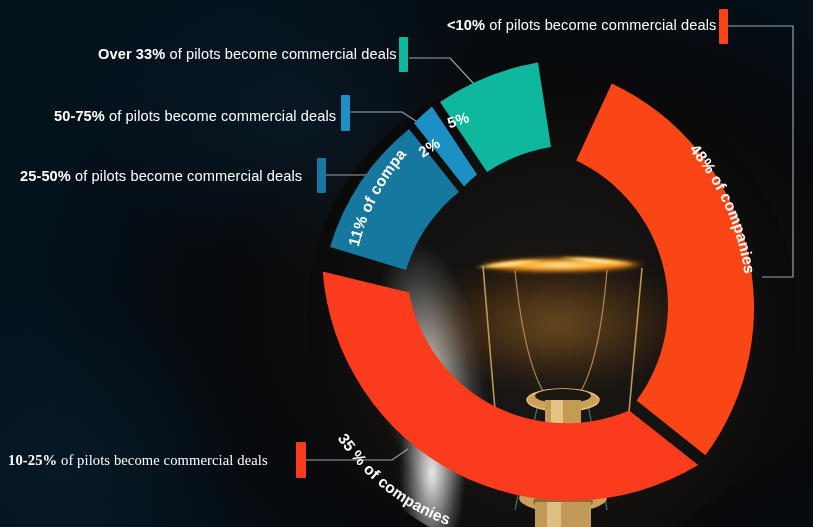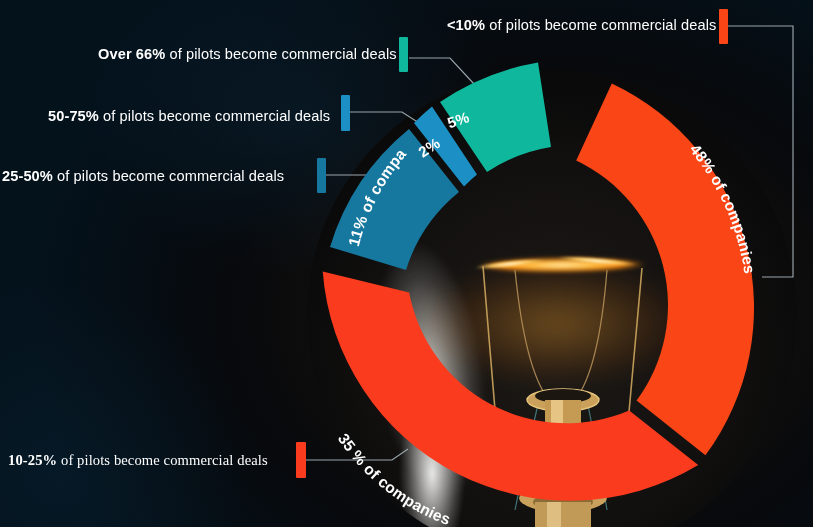--- a/index.html
+++ b/index.html
@@ -157,30 +157,30 @@
     <text class="seg-text sm" x="432" y="152" text-anchor="middle" transform="rotate(-33 432 152)">2%</text>
     <text class="seg-text sm" x="460" y="125" text-anchor="middle" transform="rotate(-18 460 125)">5%</text>
   </svg>
 
   <div class="label" style="left:447px;top:18px;text-align:center;">
     <b>&lt;10%</b><span class="reg"> of pilots become commercial deals</span>
   </div>
   <div class="swatch" style="left:719px;top:9px;width:9px;height:35px;background:#FA4616;"></div>
 
   <div class="label" style="left:98px;top:47px;">
-    <b>Over 66%</b><span class="reg"> of pilots become commercial deals</span>
+    <b>Over 33%</b><span class="reg"> of pilots become commercial deals</span>
   </div>
   <div class="swatch" style="left:399px;top:37px;width:9px;height:35px;background:#0FB79C;"></div>
 
-  <div class="label" style="left:48px;top:109px;">
+  <div class="label" style="left:54px;top:109px;">
     <b>50-75%</b><span class="reg"> of pilots become commercial deals</span>
   </div>
   <div class="swatch" style="left:341px;top:95px;width:9px;height:36px;background:#1C8FC4;"></div>
 
-  <div class="label" style="left:2px;top:169px;">
+  <div class="label" style="left:20px;top:169px;">
     <b>25-50%</b><span class="reg"> of pilots  become commercial deals</span>
   </div>
   <div class="swatch" style="left:317px;top:158px;width:9px;height:35px;background:#16789E;"></div>
 
   <div class="label" style="left:8px;top:453px;font-family:Liberation Serif, serif;">
     <b>10-25%</b><span class="reg"> of pilots become commercial deals</span>
   </div>
   <div class="swatch" style="left:296px;top:442px;width:10px;height:36px;background:#FA3B1E;"></div>
 
 </div>

